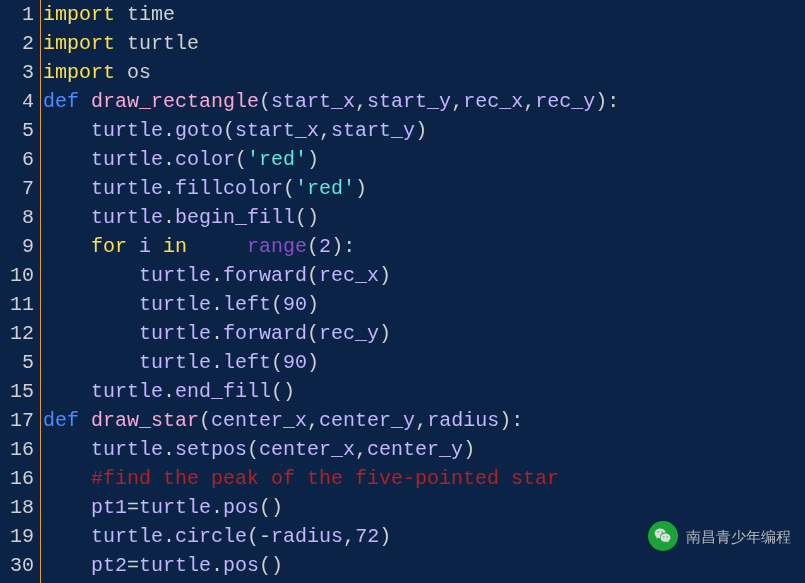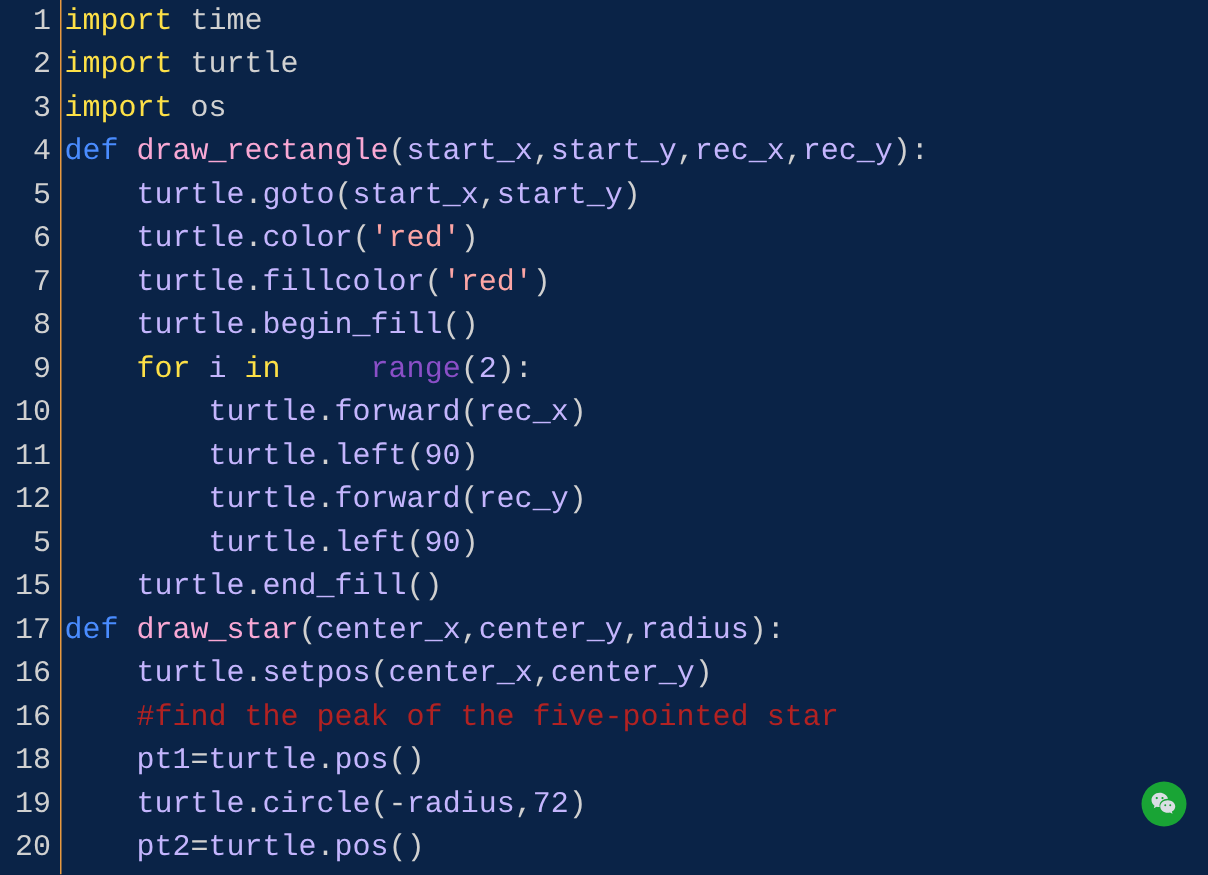--- a/index.html
+++ b/index.html
@@ -38,21 +38,21 @@
     flex: 1;
   }
   .code .line {
     height: 29px;
   }
   .kw { color: #fde047; font-family: Liberation Mono, monospace; }
   .def { color: #4a8cff; }
   .fname { color: #f9a8d4; }
   .mod { color: #d0d0d0; }
   .txt { color: #c4b5fd; }
-  .str { color: #fca5a5; }
+  .str { color: #5eead4; }
   .comment { color: #b22222; }
   .builtin { color: #8a4fc7; margin-left: 48px; }
   .punct { color: #d0d0d0; }
   .op { color: #d0d0d0; }
 
   .watermark {
     position: absolute;
     right: 14px;
     bottom: 32px;
     display: flex;
@@ -91,24 +91,25 @@
       <div>10</div>
       <div>11</div>
       <div>12</div>
       <div>5</div>
       <div>15</div>
       <div>17</div>
       <div>16</div>
       <div>16</div>
       <div>18</div>
       <div>19</div>
-      <div>20</div>
+      <div>30</div>
     </div>
   <div class="code"><div class="line"><span class="kw">import</span><span class="txt"> </span><span class="mod">time</span></div><div class="line"><span class="kw">import</span><span class="txt"> </span><span class="mod">turtle</span></div><div class="line"><span class="kw">import</span><span class="txt"> </span><span class="mod">os</span></div><div class="line"><span class="def">def</span><span class="txt"> </span><span class="fname">draw_rectangle</span><span class="punct">(</span><span class="txt">start_x</span><span class="punct">,</span><span class="txt">start_y</span><span class="punct">,</span><span class="txt">rec_x</span><span class="punct">,</span><span class="txt">rec_y</span><span class="punct">)</span><span class="punct">:</span></div><div class="line"><span class="txt">    turtle</span><span class="punct">.</span><span class="txt">goto</span><span class="punct">(</span><span class="txt">start_x</span><span class="punct">,</span><span class="txt">start_y</span><span class="punct">)</span></div><div class="line"><span class="txt">    turtle</span><span class="punct">.</span><span class="txt">color</span><span class="punct">(</span><span class="str">'red'</span><span class="punct">)</span></div><div class="line"><span class="txt">    turtle</span><span class="punct">.</span><span class="txt">fillcolor</span><span class="punct">(</span><span class="str">'red'</span><span class="punct">)</span></div><div class="line"><span class="txt">    turtle</span><span class="punct">.</span><span class="txt">begin_fill</span><span class="punct">(</span><span class="punct">)</span></div><div class="line"><span class="txt">    </span><span class="kw">for</span><span class="txt"> i </span><span class="kw">in</span><span class="txt"> </span><span class="builtin">range</span><span class="punct">(</span><span class="txt">2</span><span class="punct">)</span><span class="punct">:</span></div><div class="line"><span class="txt">        turtle</span><span class="punct">.</span><span class="txt">forward</span><span class="punct">(</span><span class="txt">rec_x</span><span class="punct">)</span></div><div class="line"><span class="txt">        turtle</span><span class="punct">.</span><span class="txt">left</span><span class="punct">(</span><span class="txt">90</span><span class="punct">)</span></div><div class="line"><span class="txt">        turtle</span><span class="punct">.</span><span class="txt">forward</span><span class="punct">(</span><span class="txt">rec_y</span><span class="punct">)</span></div><div class="line"><span class="txt">        turtle</span><span class="punct">.</span><span class="txt">left</span><span class="punct">(</span><span class="txt">90</span><span class="punct">)</span></div><div class="line"><span class="txt">    turtle</span><span class="punct">.</span><span class="txt">end_fill</span><span class="punct">(</span><span class="punct">)</span></div><div class="line"><span class="def">def</span><span class="txt"> </span><span class="fname">draw_star</span><span class="punct">(</span><span class="txt">center_x</span><span class="punct">,</span><span class="txt">center_y</span><span class="punct">,</span><span class="txt">radius</span><span class="punct">)</span><span class="punct">:</span></div><div class="line"><span class="txt">    turtle</span><span class="punct">.</span><span class="txt">setpos</span><span class="punct">(</span><span class="txt">center_x</span><span class="punct">,</span><span class="txt">center_y</span><span class="punct">)</span></div><div class="line"><span class="txt">    </span><span class="comment">#find the peak of the five-pointed star</span></div><div class="line"><span class="txt">    pt1</span><span class="op">=</span><span class="txt">turtle</span><span class="punct">.</span><span class="txt">pos</span><span class="punct">(</span><span class="punct">)</span></div><div class="line"><span class="txt">    turtle</span><span class="punct">.</span><span class="txt">circle</span><span class="punct">(</span><span class="op">-</span><span class="txt">radius</span><span class="punct">,</span><span class="txt">72</span><span class="punct">)</span></div><div class="line"><span class="txt">    pt2</span><span class="op">=</span><span class="txt">turtle</span><span class="punct">.</span><span class="txt">pos</span><span class="punct">(</span><span class="punct">)</span></div></div>
 </div>
 
 <div class="watermark">
   <span class="wm-icon">
     <svg viewBox="0 0 24 24" fill="#fff">
         <path d="M8.5 3C4.9 3 2 5.6 2 8.8c0 1.8.9 3.4 2.4 4.5l-.6 2 2.3-1.2c.7.2 1.5.3 2.2.3h.3c-.1-.4-.2-.9-.2-1.3 0-3 2.9-5.4 6.5-5.4h.3C14.5 4.9 11.8 3 8.5 3zm-2.3 3.3c.5 0 .9.4.9.9s-.4.9-.9.9-.9-.4-.9-.9.4-.9.9-.9zm4.6 0c.5 0 .9.4.9.9s-.4.9-.9.9-.9-.4-.9-.9.4-.9.9-.9zM15 9c-3.3 0-6 2.2-6 5s2.7 5 6 5c.6 0 1.2-.1 1.8-.2l2 1-.5-1.7c1.6-.9 2.7-2.4 2.7-4.1 0-2.8-2.7-5-6-5zm-2 3.2c.4 0 .8.3.8.8s-.3.8-.8.8-.8-.3-.8-.8.3-.8.8-.8zm4 0c.4 0 .8.3.8.8s-.3.8-.8.8-.8-.3-.8-.8.3-.8.8-.8z"></path>
       </svg>
   </span>
+  <span>南昌青少年编程</span>
 </div>
 
 </body></html>

